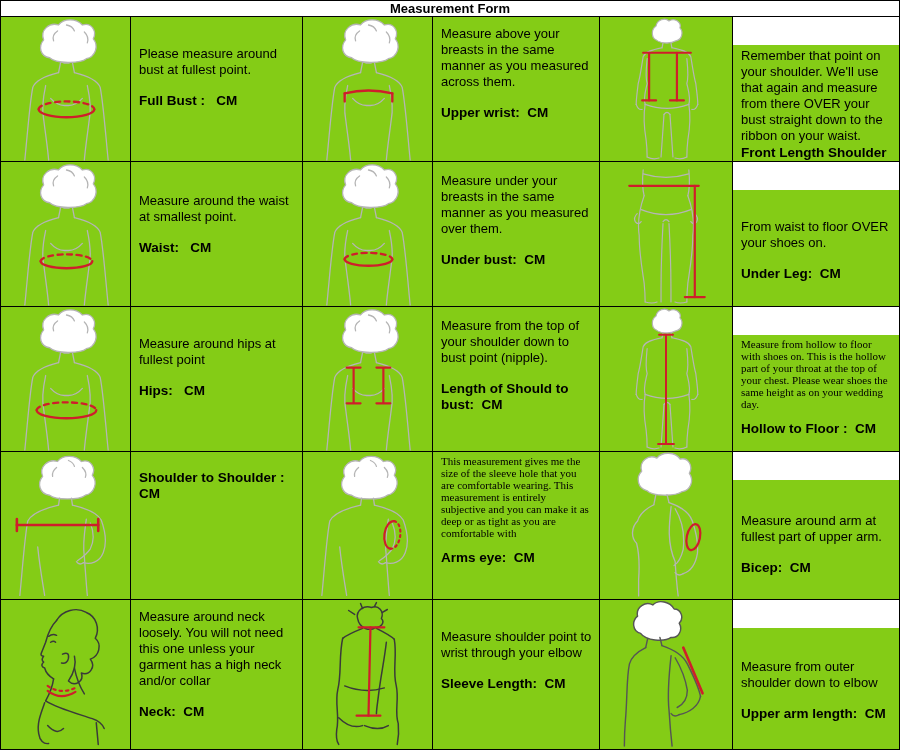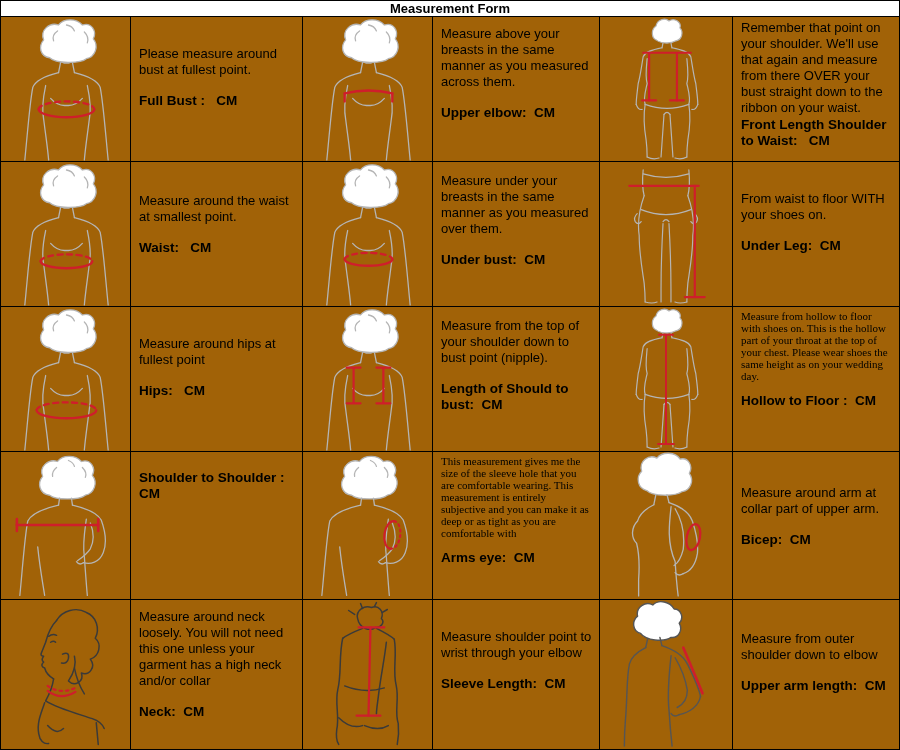--- a/index.html
+++ b/index.html
@@ -12,23 +12,23 @@
     height:16px;box-sizing:border-box;border-bottom:1px solid #000;
     text-align:center;font-weight:bold;font-size:13px;line-height:15px;
   }
   .grid{
     display:grid;
     grid-template-columns:130px 172px 130px 167px 133px 166px;
     grid-template-rows:145px 145px 145px 148px 149px;
   }
   .cell{
     box-sizing:border-box;border-right:1px solid #000;border-bottom:1px solid #000;
-    overflow:hidden;background:#a16207;
+    overflow:hidden;background:#84cc16;
   }
-  .cell.last-col{border-right:none;}
+  .cell.last-col{border-right:none;margin-top:28px;}
   .cell.last-row{border-bottom:none;}
   .fig{display:flex;align-items:center;justify-content:center;}
   .fig svg{width:100%;height:100%;display:block;}
   .txt{padding:2px 7px 2px 8px;font-size:13px;line-height:16px;}
   .txt .body{margin:0;white-space:pre-wrap;}
   .txt .label{margin:15px 0 0;font-weight:bold;font-size:13.5px;white-space:pre-wrap;}
   .txt.small .body{font-size:11px;line-height:12px;font-family:Liberation Serif, serif;}
   .txt.small .label{margin-top:11px;}
   .txt.tight .label{margin-top:1px;}
   .pt2{padding-top:3px;} .pt8{padding-top:9px;} .pt10{padding-top:11px;}
@@ -157,21 +157,21 @@
       <svg viewBox="0 0 130 145" role="img" aria-label="upper-bust-figure">
         <use href="#fig-torso-front"></use>
         <g stroke="#cf1e2b" stroke-width="2.4" fill="none" stroke-linecap="round">
           <path d="M42,77 Q66,71 90,77"></path>
           <path d="M42,77 L42,85 M90,77 L90,85"></path>
         </g>
       </svg>
     </div>
     <div class="cell txt pt8">
       <p class="body">Measure above your breasts in the same manner as you measured across them.</p>
-      <p class="label">Upper elbow:  CM</p>
+      <p class="label">Upper wrist:  CM</p>
     </div>
     <div class="cell fig">
       <svg viewBox="0 0 130 145" role="img" aria-label="front-length-shoulder-to-waist-figure">
         <use href="#fig-body-front"></use>
         <g stroke="#cf1e2b" stroke-width="2.2" fill="none" stroke-linecap="round">
           <path d="M42,36 L90,36"></path>
           <path d="M48,36 L48,84 M76,36 L76,84"></path>
           <path d="M41,84 L55,84 M69,84 L83,84"></path>
         </g>
       </svg>
@@ -211,21 +211,21 @@
       <svg viewBox="0 0 130 145" role="img" aria-label="outer-leg-figure">
         <use href="#fig-legs"></use>
         <g stroke="#cf1e2b" stroke-width="2.2" fill="none" stroke-linecap="round">
           <path d="M28,24 L98,24"></path>
           <path d="M94,24 L94,136"></path>
           <path d="M84,136 L104,136"></path>
         </g>
       </svg>
     </div>
     <div class="cell txt pt28 last-col">
-      <p class="body">From waist to floor WITH your shoes on.</p>
+      <p class="body">From waist to floor OVER your shoes on.</p>
       <p class="label">Under Leg:  CM</p>
     </div>
 
     <div class="cell fig">
       <svg viewBox="0 0 130 145" role="img" aria-label="hips-figure">
         <use href="#fig-torso-front"></use>
         <g stroke="#cf1e2b" stroke-width="2.4" fill="none" stroke-linecap="round">
           <path d="M36,104 a30,8 0 0,0 60,0"></path>
           <path d="M36,104 a30,8 0 0,1 60,0" stroke-dasharray="5,4.5"></path>
         </g>
@@ -288,21 +288,21 @@
       <p class="body">This measurement gives me the size of the sleeve hole that you are comfortable wearing. This measurement is entirely subjective and you can make it as deep or as tight as you are comfortable with</p>
       <p class="label">Arms eye:  CM</p>
     </div>
     <div class="cell fig">
       <svg viewBox="0 0 130 145" role="img" aria-label="bicep-figure">
         <use href="#fig-side-bicep"></use>
         <ellipse cx="92" cy="84" rx="6.5" ry="13" transform="rotate(12 92 84)" stroke="#cf1e2b" stroke-width="2.2" fill="none"></ellipse>
       </svg>
     </div>
     <div class="cell txt pt32 last-col">
-      <p class="body">Measure around arm at collar part of upper arm.</p>
+      <p class="body">Measure around arm at fullest part of upper arm.</p>
       <p class="label">Bicep:  CM</p>
     </div>
 
     <div class="cell fig last-row">
       <svg viewBox="0 0 130 145" role="img" aria-label="neck-figure">
         <use href="#fig-profile-neck"></use>
         <g stroke="#cf1e2b" stroke-width="2.2" fill="none" stroke-linecap="round">
           <path d="M47,89 Q60,99 75,90"></path>
           <path d="M47,84 Q60,93 75,86" stroke-dasharray="2.5,4"></path>
         </g>

